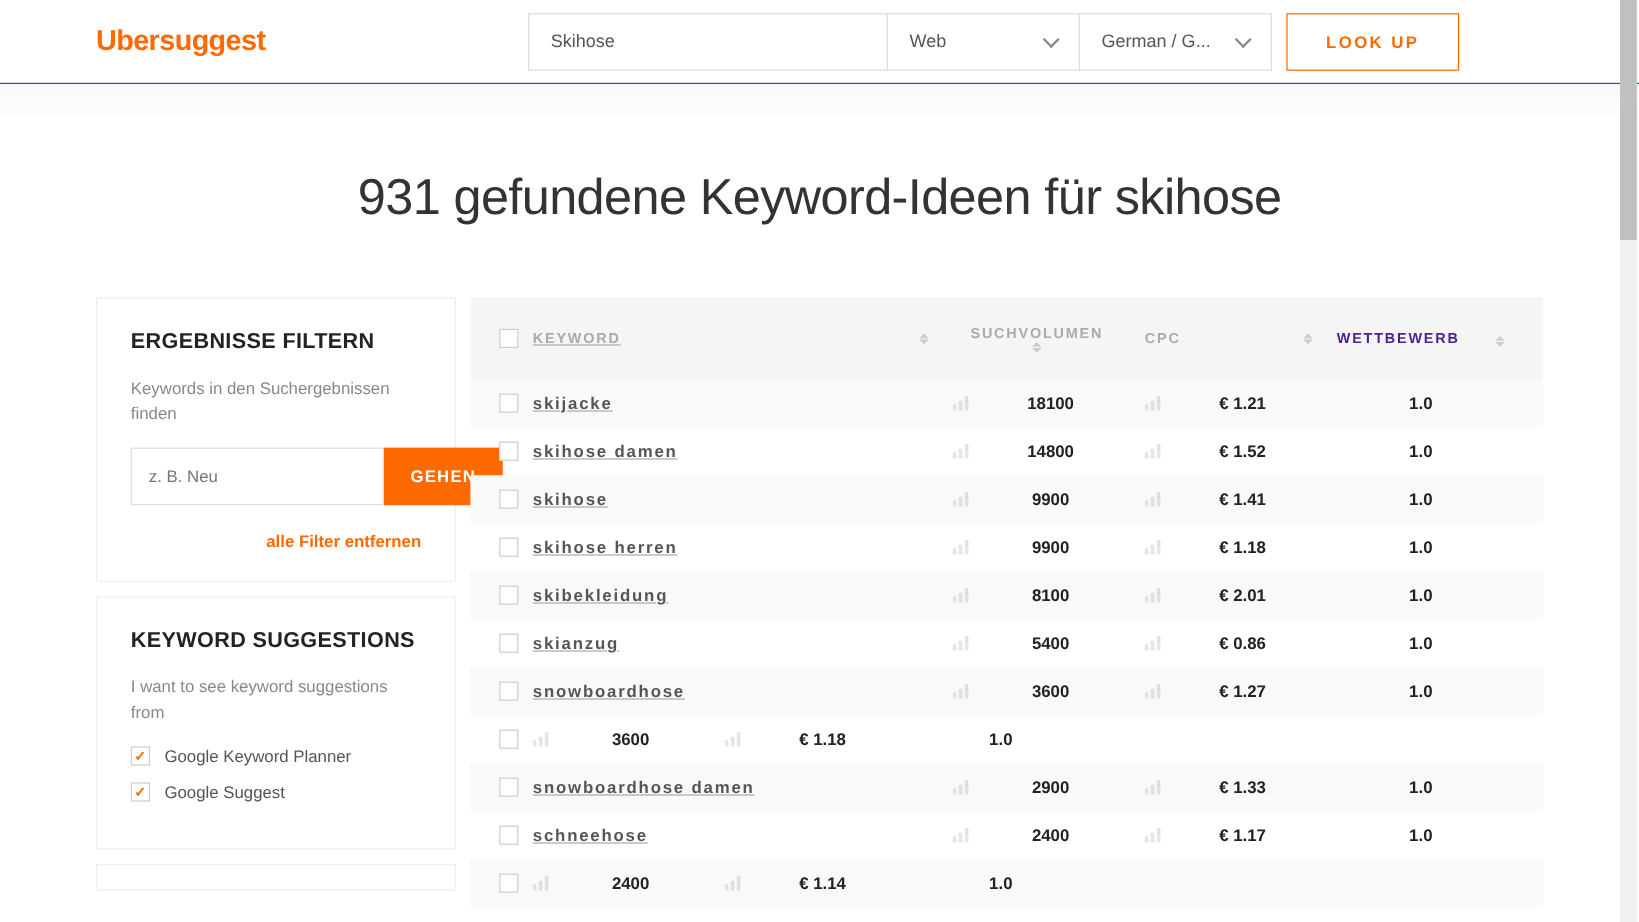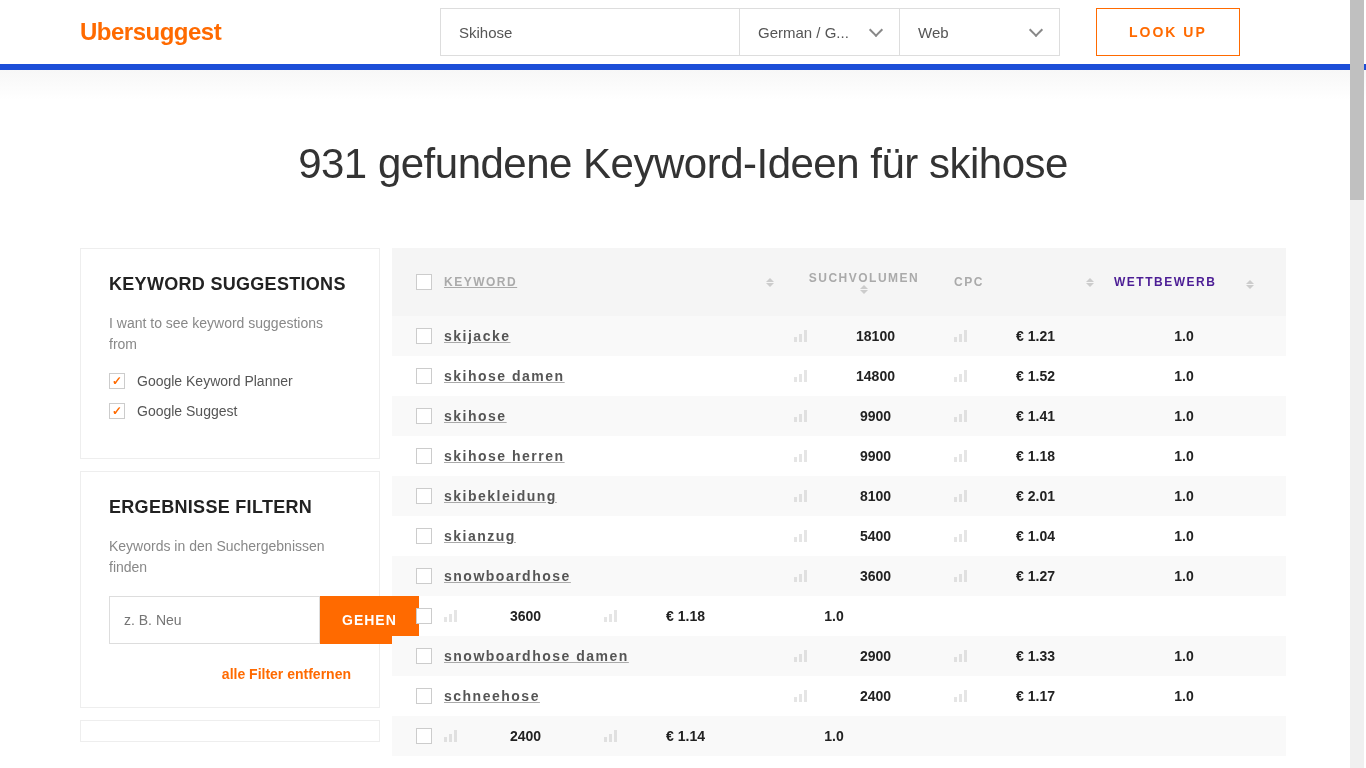--- a/index.html
+++ b/index.html
@@ -1,23 +1,23 @@
 <!DOCTYPE html>
 <html><head>
 <meta charset="utf-8">
 <style>
 * { box-sizing: border-box; margin: 0; padding: 0; }
 body { font-family: -apple-system, BlinkMacSystemFont, "Segoe UI", Helvetica, Arial, sans-serif; background: #fff; color: #333; width: 1366px; overflow-x: hidden; }
-.header { display: flex; align-items: center; padding: 10px 80px; border-bottom: 6px solid #1d4ed8; background: #fff; height: 70px; }
+.header { display: flex; align-items: center; padding: 10px 80px; border-bottom: 1px solid #1d4ed8; background: #fff; height: 70px; }
 .logo { font-size: 24px; font-weight: 700; color: #ff6a00; letter-spacing: -0.5px; width: 360px; }
 .search-bar { display: flex; align-items: center; flex: 1; }
 .search-input { height: 48px; border: 1px solid #ddd; padding: 0 18px; font-size: 15px; width: 300px; background: #fff; color: #555; }
 .dropdown { height: 48px; border: 1px solid #ddd; border-left: none; padding: 0 18px; font-size: 15px; width: 160px; background: #fff; display: flex; align-items: center; justify-content: space-between; color: #555; cursor: pointer; }
 .chevron { width: 10px; height: 10px; border-right: 2px solid #888; border-bottom: 2px solid #888; transform: rotate(45deg); margin-top: -4px; }
-.lookup-btn { height: 48px; border: 1px solid #ff6a00; color: #ff6a00; background: #fff; font-size: 14px; font-weight: 700; letter-spacing: 2px; padding: 0 32px; margin-left: 36px; cursor: pointer; text-align: right; }
+.lookup-btn { height: 48px; border: 1px solid #ff6a00; color: #ff6a00; background: #fff; font-size: 14px; font-weight: 700; letter-spacing: 2px; padding: 0 32px; margin-left: 12px; cursor: pointer; text-align: right; }
 .gradient-strip { height: 30px; background: linear-gradient(to bottom, #f7f7f7, #fff); }
 .results-title { text-align: center; font-size: 42px; font-weight: 300; color: #333; margin: 40px 0 60px; letter-spacing: -0.5px; }
 .main { display: flex; padding: 0 80px; gap: 12px; }
 .sidebar { width: 300px; flex-shrink: 0; }
 .panel { border: 1px solid #eee; padding: 25px 28px; margin-bottom: 12px; background: #fff; }
 .panel-title { font-size: 18px; font-weight: 900; letter-spacing: 0.3px; color: #222; margin-bottom: 18px; }
 .panel-sub { font-size: 14px; color: #888; margin-bottom: 18px; line-height: 1.5; }
 .check-row { display: flex; align-items: center; gap: 12px; margin-bottom: 14px; }
 .checkbox { width: 16px; height: 16px; border: 1px solid #ccc; display: flex; align-items: center; justify-content: center; cursor: pointer; }
 .checkbox.checked::after { content: "✓"; color: #ff6a00; font-size: 12px; font-weight: bold; }
@@ -52,56 +52,56 @@
 .scroll-thumb { width: 100%; height: 200px; background: #c0c0c0; margin-top: 0; }
 </style>
 </head>
 <body>
 
 <div class="header">
   <div class="logo">Ubersuggest</div>
   <div class="search-bar">
     <input class="search-input" value="Skihose" style="">
     <div class="dropdown">
-      <span>German / G...</span>
+      <span>Web</span>
       <span class="chevron"></span>
     </div>
     <div class="dropdown">
-      <span>Web</span>
+      <span>German / G...</span>
       <span class="chevron"></span>
     </div>
     <button class="lookup-btn">LOOK UP</button>
   </div>
 </div>
 <div class="gradient-strip"></div>
 
 <h1 class="results-title">931 gefundene Keyword-Ideen für skihose</h1>
 
 <div class="main">
   <div class="sidebar">
     <div class="panel">
+      <div class="panel-title">ERGEBNISSE FILTERN</div>
+      <div class="panel-sub">Keywords in den Suchergebnissen finden</div>
+      <div class="filter-row">
+        <input class="filter-input" placeholder="z. B. Neu" style="">
+        <button class="gehen-btn">GEHEN</button>
+      </div>
+      <div class="remove-filters">alle Filter entfernen</div>
+    </div>
+    <div class="panel">
       <div class="panel-title">KEYWORD SUGGESTIONS</div>
       <div class="panel-sub">I want to see keyword suggestions from</div>
       <div class="check-row">
         <div class="checkbox checked"></div>
         <span class="check-label">Google Keyword Planner</span>
       </div>
       <div class="check-row">
         <div class="checkbox checked"></div>
         <span class="check-label">Google Suggest</span>
       </div>
-    </div>
-    <div class="panel">
-      <div class="panel-title">ERGEBNISSE FILTERN</div>
-      <div class="panel-sub">Keywords in den Suchergebnissen finden</div>
-      <div class="filter-row">
-        <input class="filter-input" placeholder="z. B. Neu" style="">
-        <button class="gehen-btn">GEHEN</button>
-      </div>
-      <div class="remove-filters">alle Filter entfernen</div>
     </div>
     <div class="panel" style="height:20px;padding:10px"></div>
   </div>
 
   <div class="results">
     <div class="table-header">
       <div class="col-check">
           <div class="row-checkbox"></div>
         </div>
       <div class="col-keyword">
@@ -273,21 +273,21 @@
               <span></span>
             </span>
             <span class="val-text">5400</span>
           </div>
           <div class="val-cell">
             <span class="bar-icon">
               <span></span>
               <span></span>
               <span></span>
             </span>
-            <span class="val-text">€ 1.04</span>
+            <span class="val-text">€ 0.86</span>
           </div>
           <div class="comp-cell">1.0</div>
         </div>
         <div class="table-row">
           <div class="col-check">
             <div class="row-checkbox"></div>
           </div>
           <div class="col-keyword">
             <span class="kw-text">snowboardhose</span>
           </div>

